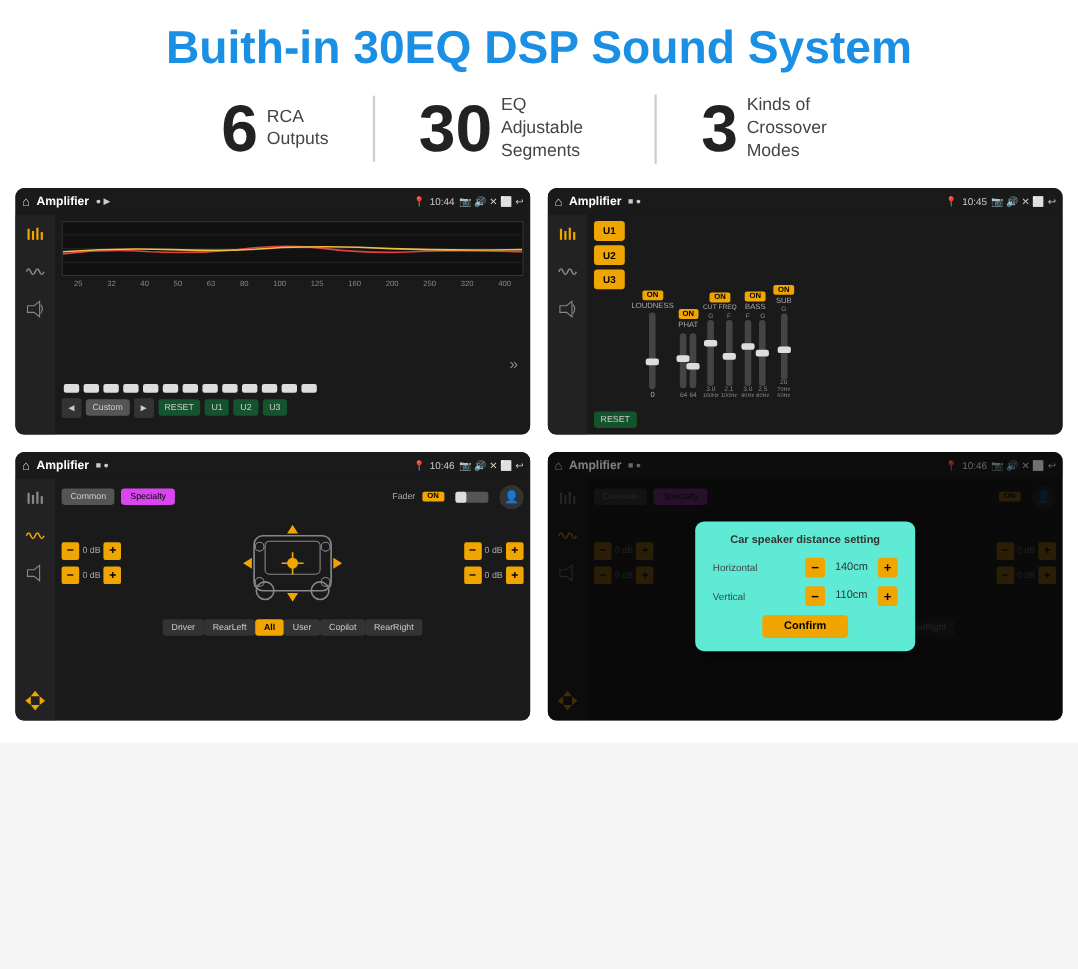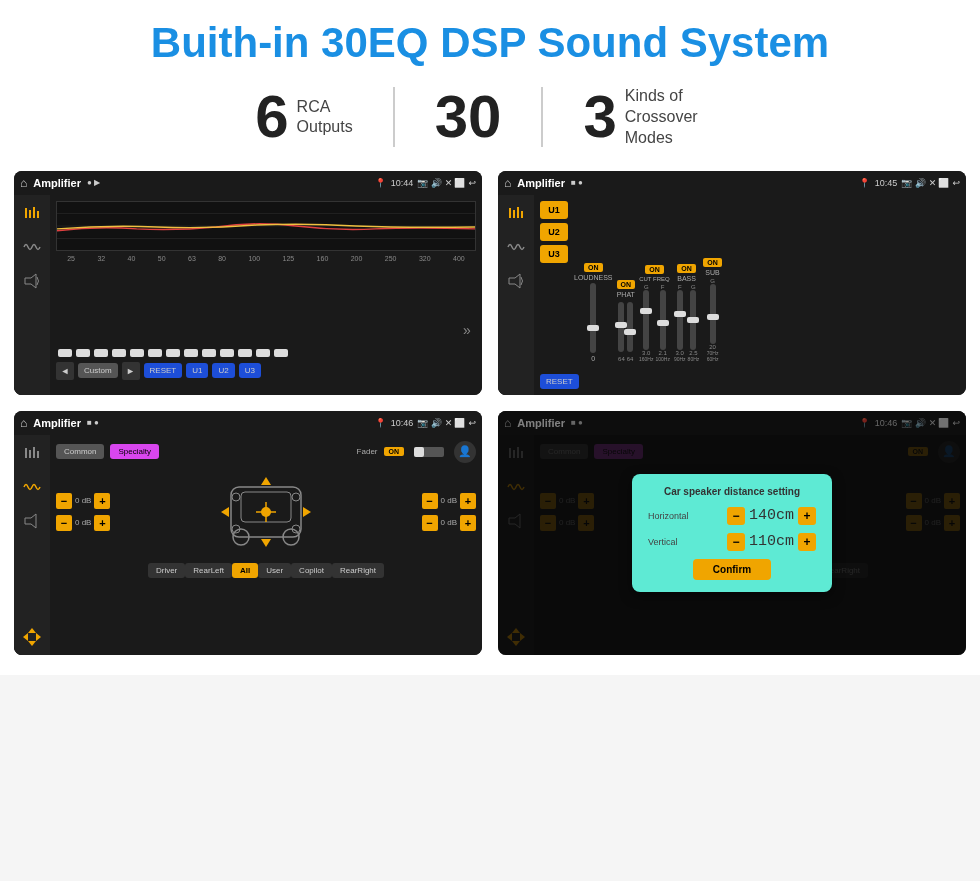--- a/index.html
+++ b/index.html
@@ -188,21 +188,21 @@
     .eq-slider-value {
       font-size: 7px;
       color: #888;
     }
     .eq-bottom-row {
       display: flex;
       gap: 4px;
       align-items: center;
     }
     .eq-btn {
-      background: #1d4ed8;
+      background: #14532d;
       color: #ccc;
       border: none;
       border-radius: 3px;
       padding: 3px 6px;
       font-size: 8px;
       cursor: pointer;
     }
     .eq-btn.active {
       background: #555;
     }
@@ -466,25 +466,24 @@
       border: none;
       border-radius: 3px;
       font-size: 12px;
       font-weight: bold;
       cursor: pointer;
       display: flex;
       align-items: center;
       justify-content: center;
     }
     .dialog-value {
-      font-size: 15px;
+      font-size: 10px;
       color: #333;
       min-width: 40px;
       text-align: center;
-      font-family: Liberation Mono, monospace;
     }
     .dialog-confirm-btn {
       background: #f0a500;
       color: #000;
       border: none;
       border-radius: 4px;
       padding: 5px 20px;
       font-size: 10px;
       font-weight: bold;
       cursor: pointer;
@@ -505,20 +504,21 @@
 
   <h1 class="main-title">Buith-in 30EQ DSP Sound System</h1>
 
   <div class="stats-row">
     <div class="stat-item">
       <span class="stat-number">6</span>
       <span class="stat-text">RCA<br>Outputs</span>
     </div>
     <div class="stat-item">
       <span class="stat-number">30</span>
+      <span class="stat-text">EQ Adjustable<br>Segments</span>
     </div>
     <div class="stat-item">
       <span class="stat-number">3</span>
       <span class="stat-text">Kinds of<br>Crossover Modes</span>
     </div>
   </div>
 
   <div class="screenshots-grid">
 
     <div class="screen-wrapper">

